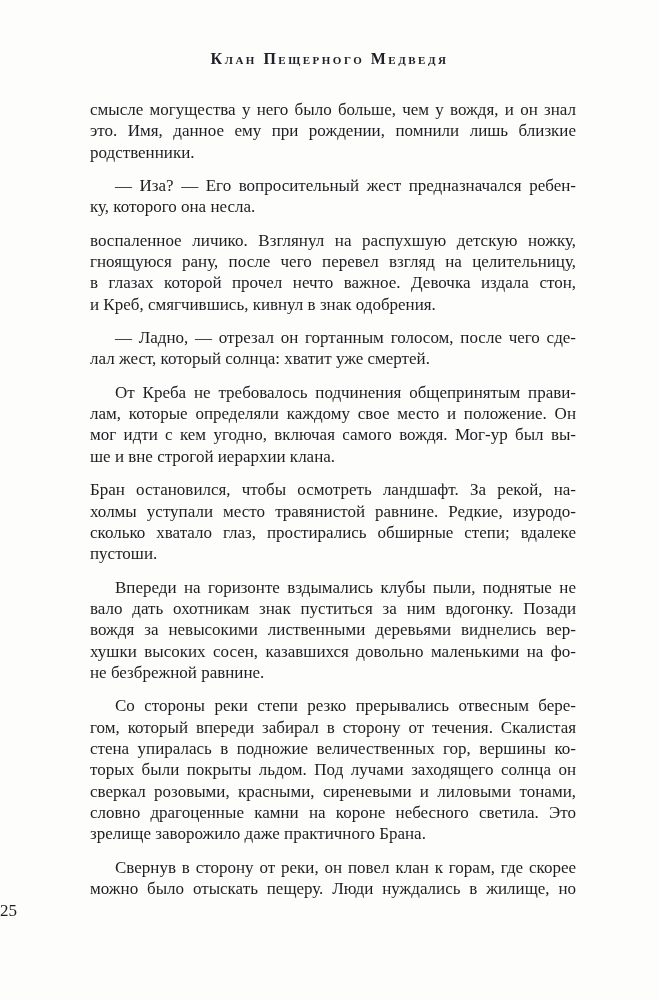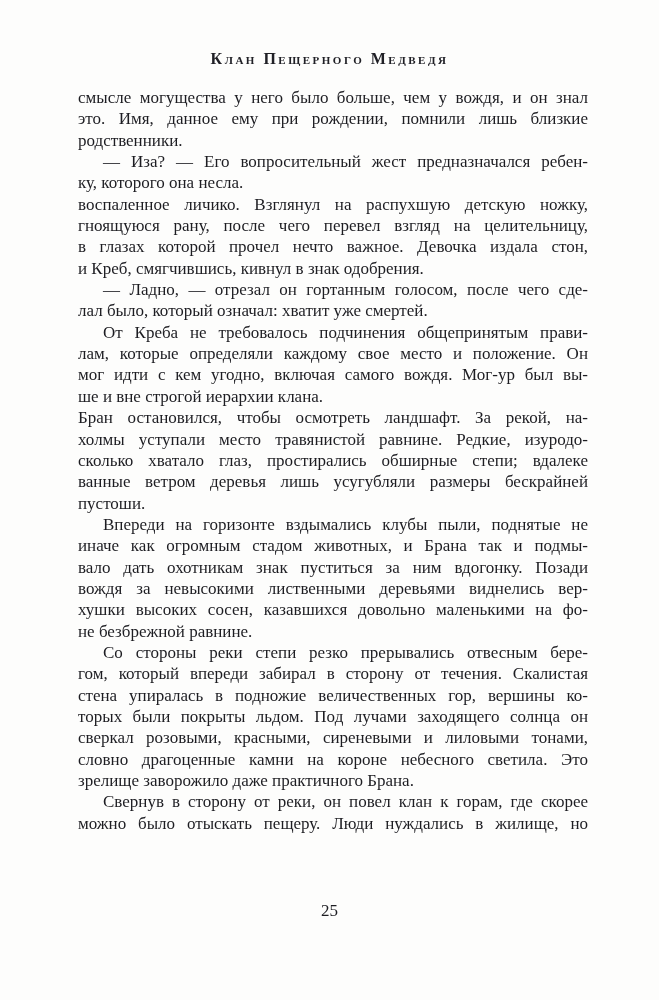--- a/index.html
+++ b/index.html
@@ -30,42 +30,42 @@
   }
   .body-text {
     position: absolute;
     top: 87px;
     left: 78px;
     width: 510px;
     font-size: 17px;
     line-height: 21.35px;
   }
   .para {
-    margin: 0;
+    margin: 12px;
     padding: 0;
   }
   .line {
     text-align: justify;
     text-align-last: justify;
     height: 21.35px;
     overflow: hidden;
     white-space: normal;
   }
   .line.last {
     text-align-last: left;
   }
   .line.indent {
     text-indent: 25px;
   }
   .page-number {
     position: absolute;
     top: 901px;
     left: 0;
     width: 100%;
-    text-align: center;
+    text-align: left;
     font-size: 17px;
     color: #1d1d22;
   }
 </style>
 </head>
 <body>
 
 <div class="page">
   <div class="running-header">Клан Пещерного Медведя</div>
 
@@ -80,38 +80,36 @@
         <div class="line last">ку, которого она несла.</div>
       </div>
       <div class="para">
         <div class="line">воспаленное личико. Взглянул на распухшую детскую ножку,</div>
         <div class="line">гноящуюся рану, после чего перевел взгляд на целительницу,</div>
         <div class="line">в глазах которой прочел нечто важное. Девочка издала стон,</div>
         <div class="line last">и Креб, смягчившись, кивнул в знак одобрения.</div>
       </div>
       <div class="para">
         <div class="line indent">— Ладно, — отрезал он гортанным голосом, после чего сде-</div>
-        <div class="line last">лал было, который означал: хватит уже смертей.</div>
+        <div class="line last">лал жест, который солнца: хватит уже смертей.</div>
       </div>
       <div class="para">
         <div class="line indent">От Креба не требовалось подчинения общепринятым прави-</div>
         <div class="line">лам, которые определяли каждому свое место и положение. Он</div>
         <div class="line">мог идти с кем угодно, включая самого вождя. Мог-ур был вы-</div>
         <div class="line last">ше и вне строгой иерархии клана.</div>
       </div>
       <div class="para">
         <div class="line">Бран остановился, чтобы осмотреть ландшафт. За рекой, на-</div>
         <div class="line">холмы уступали место травянистой равнине. Редкие, изуродо-</div>
         <div class="line">сколько хватало глаз, простирались обширные степи; вдалеке</div>
-        <div class="line">ванные ветром деревья лишь усугубляли размеры бескрайней</div>
         <div class="line last">пустоши.</div>
       </div>
       <div class="para">
         <div class="line indent">Впереди на горизонте вздымались клубы пыли, поднятые не</div>
-        <div class="line">иначе как огромным стадом животных, и Брана так и подмы-</div>
         <div class="line">вало дать охотникам знак пуститься за ним вдогонку. Позади</div>
         <div class="line">вождя за невысокими лиственными деревьями виднелись вер-</div>
         <div class="line">хушки высоких сосен, казавшихся довольно маленькими на фо-</div>
         <div class="line last">не безбрежной равнине.</div>
       </div>
       <div class="para">
         <div class="line indent">Со стороны реки степи резко прерывались отвесным бере-</div>
         <div class="line">гом, который впереди забирал в сторону от течения. Скалистая</div>
         <div class="line">стена упиралась в подножие величественных гор, вершины ко-</div>
         <div class="line">торых были покрыты льдом. Под лучами заходящего солнца он</div>

